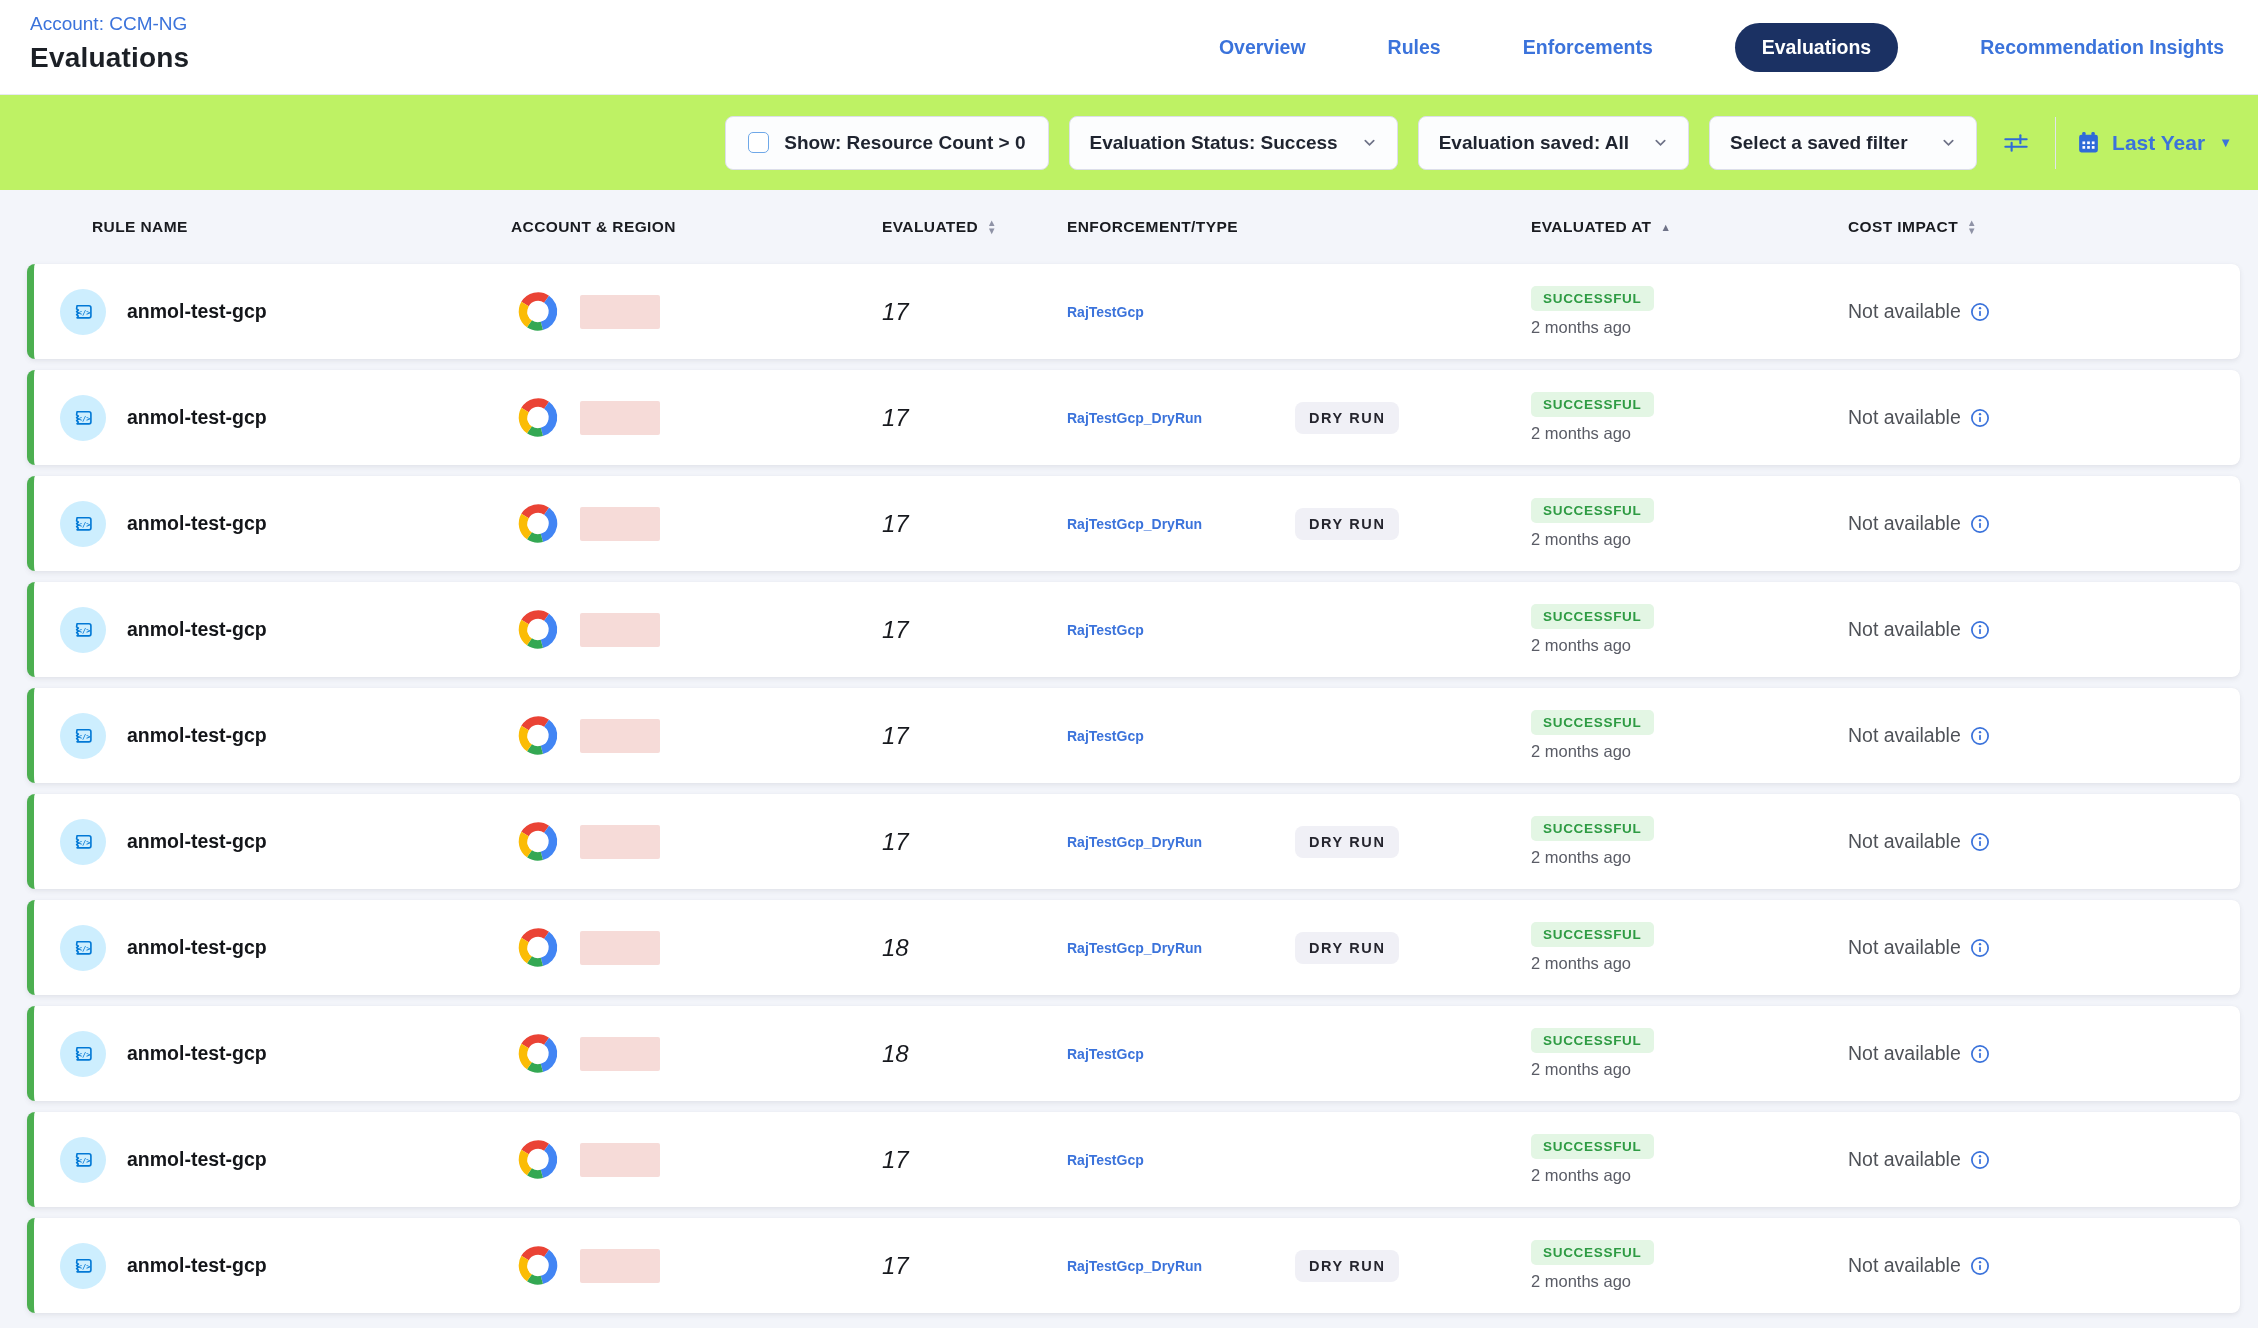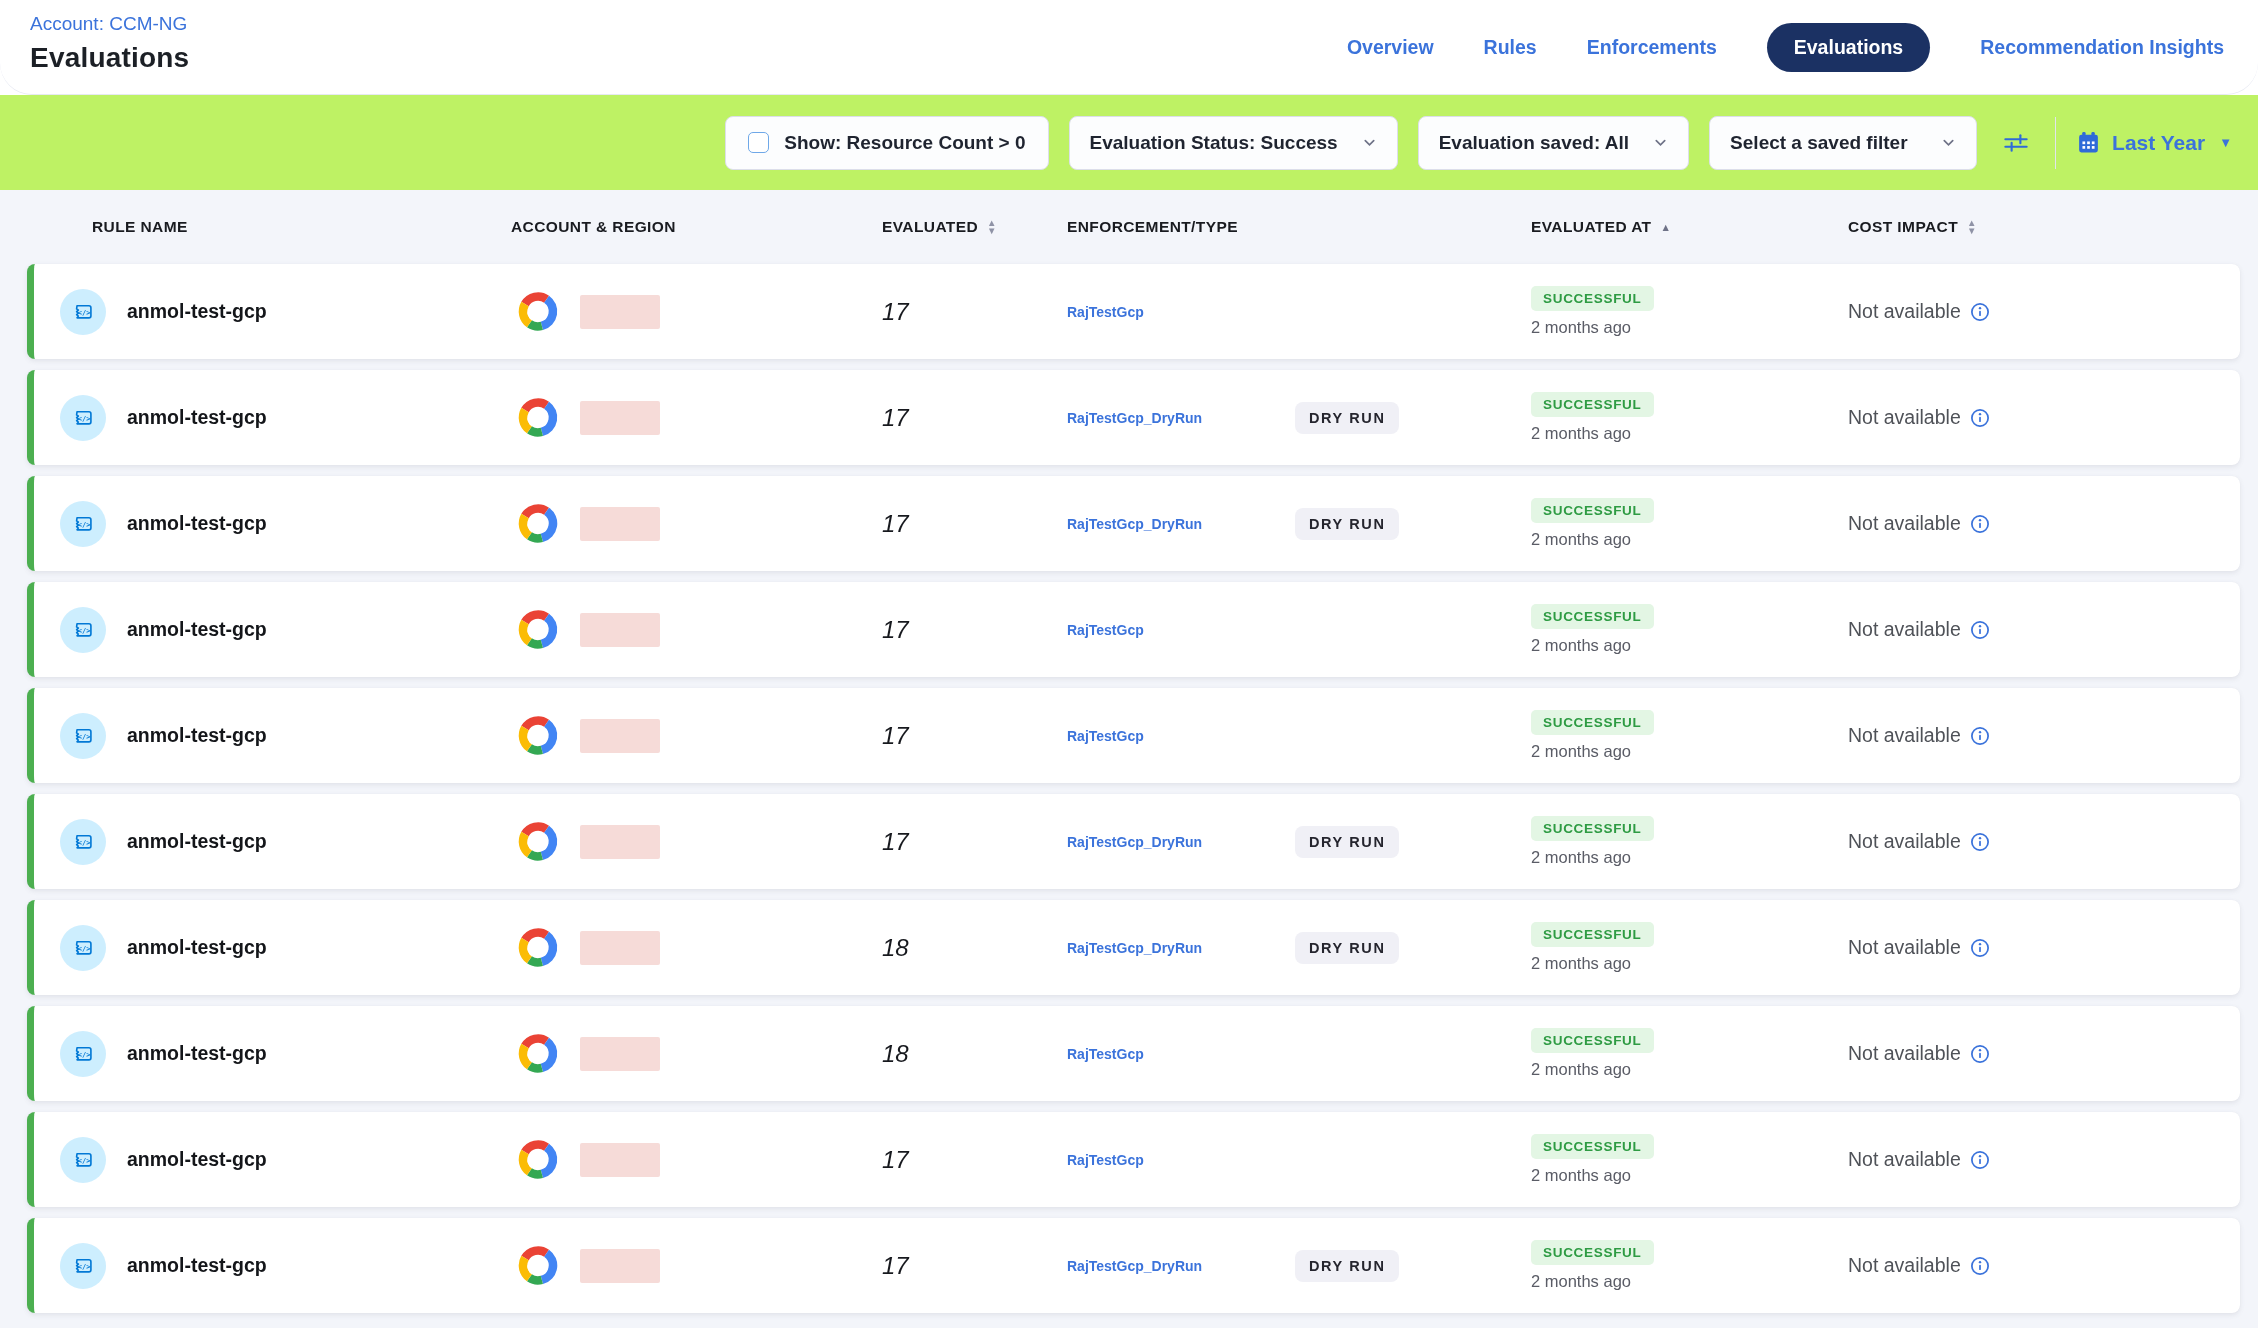--- a/index.html
+++ b/index.html
@@ -4,29 +4,28 @@
 <style>
   * { box-sizing: border-box; margin: 0; padding: 0; }
   html, body { width: 2258px; height: 1328px; overflow: hidden; }
   body { font-family: "Liberation Sans", sans-serif; background: #ffffff; color: #1c2026; }
 
   
   .topbar {
     height: 95px; background: #fff; border-bottom: 1px solid #e7e9f2;
     display: flex; justify-content: space-between; align-items: flex-start;
     padding: 0 30px 0 30px;
-    border-radius: 32px;
   }
   .title-block { padding-top: 13px; }
   .account-link { color: var(--link-blue, #3b73db); font-size: 19px; text-decoration: none; display: inline-block; cursor: pointer; }
   .page-title { font-size: 28px; font-weight: 700; color: #1c2026; margin-top: 7px; letter-spacing: .2px; }
   .topnav { display: flex; align-items: center; gap: 50px; height: 95px; margin-right: 4px; }
   .nav-link {
     color: var(--link-blue, #3b73db); font-size: 19.5px; font-weight: 600;
-    text-decoration: none; cursor: pointer; white-space: nowrap;
+    text-decoration: none; cursor: pointer; white-space: nowrap; margin-left: 32px;
   }
   .nav-link.active {
     background: var(--nav-pill-navy, #1b3163); color: #fff;
     padding: 13px 27px; border-radius: 26px;
   }
 
   
   .filterbar {
     height: 95px; background: #bef264;
     display: flex; align-items: center; justify-content: flex-end;

